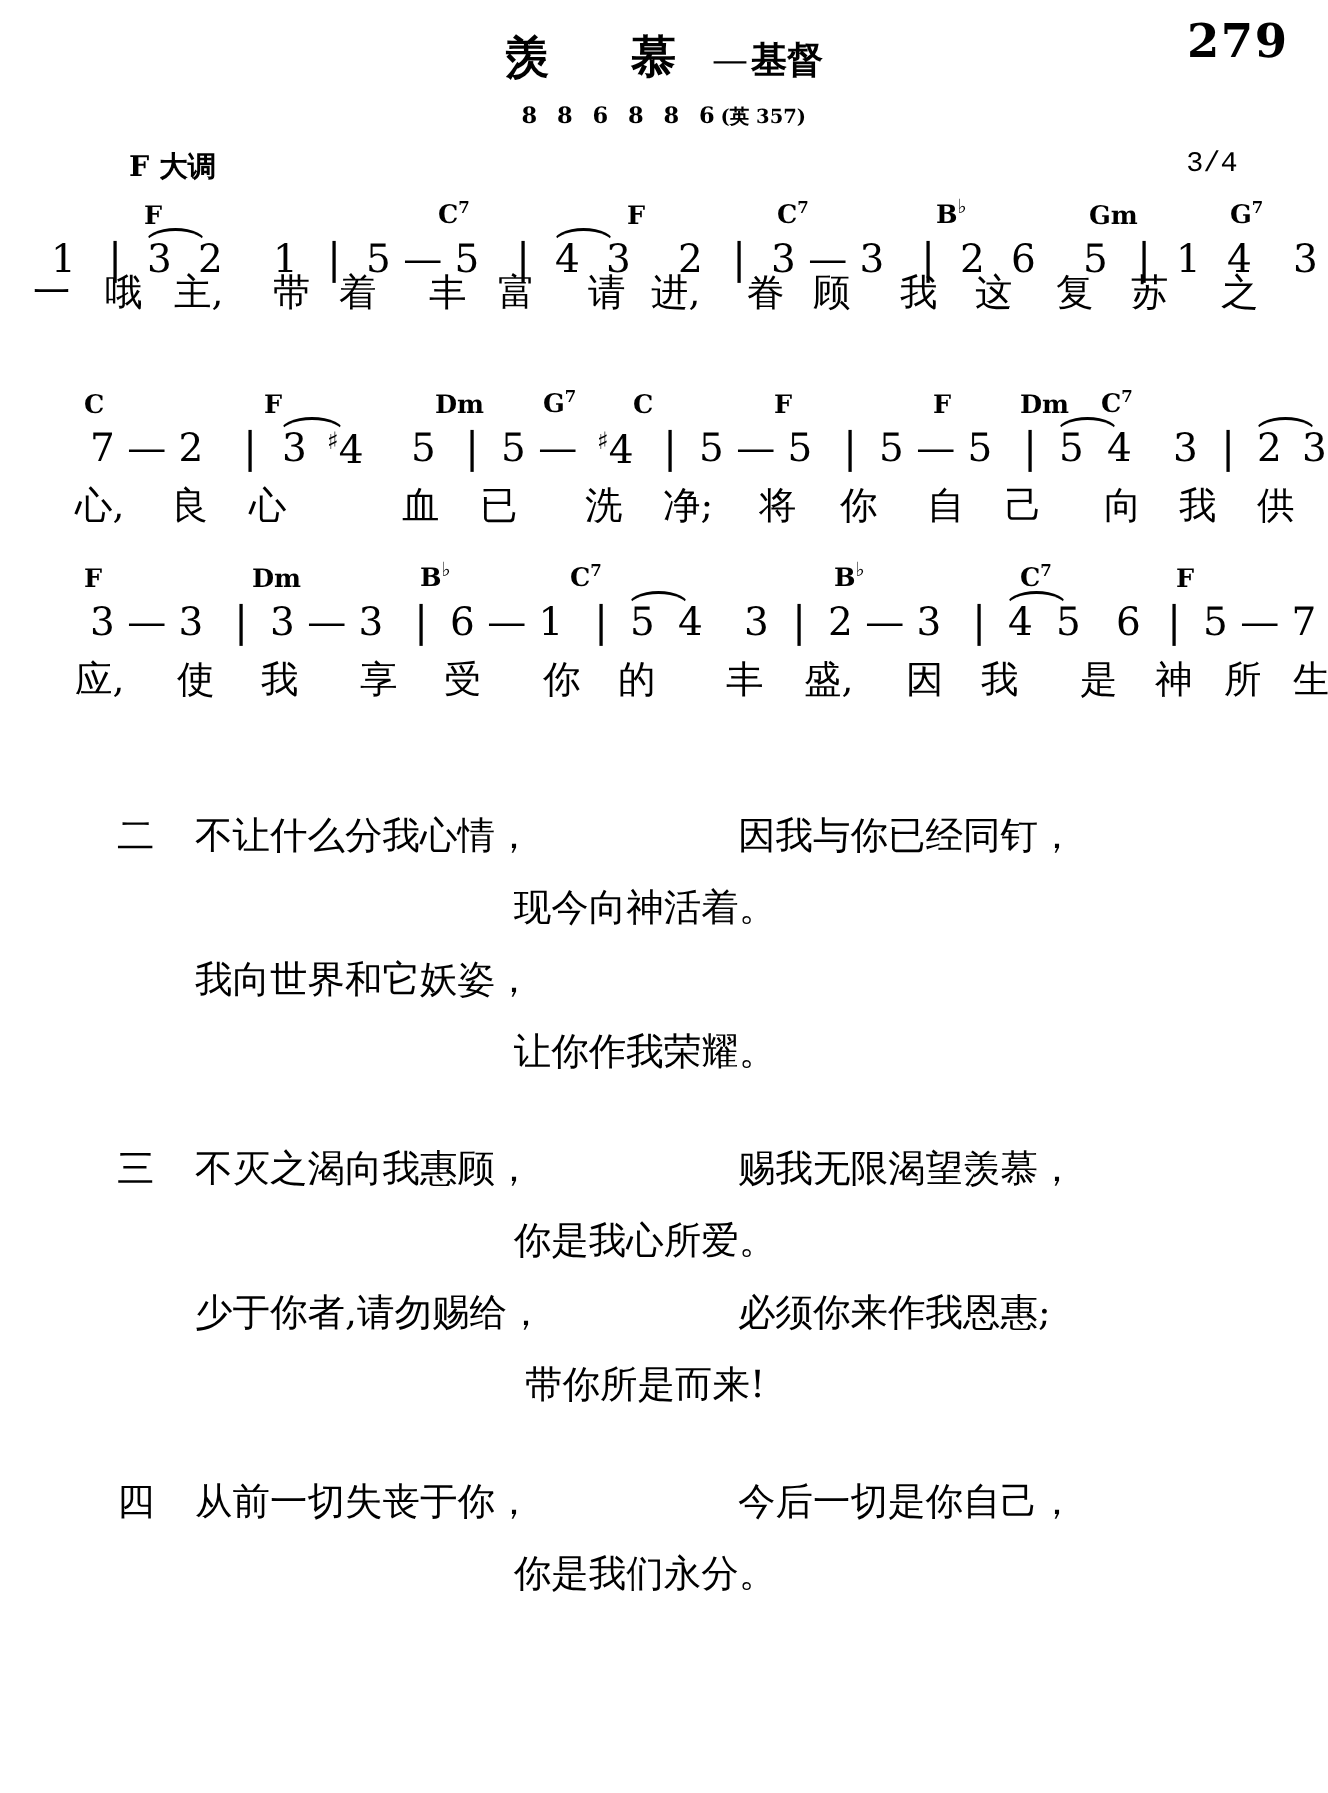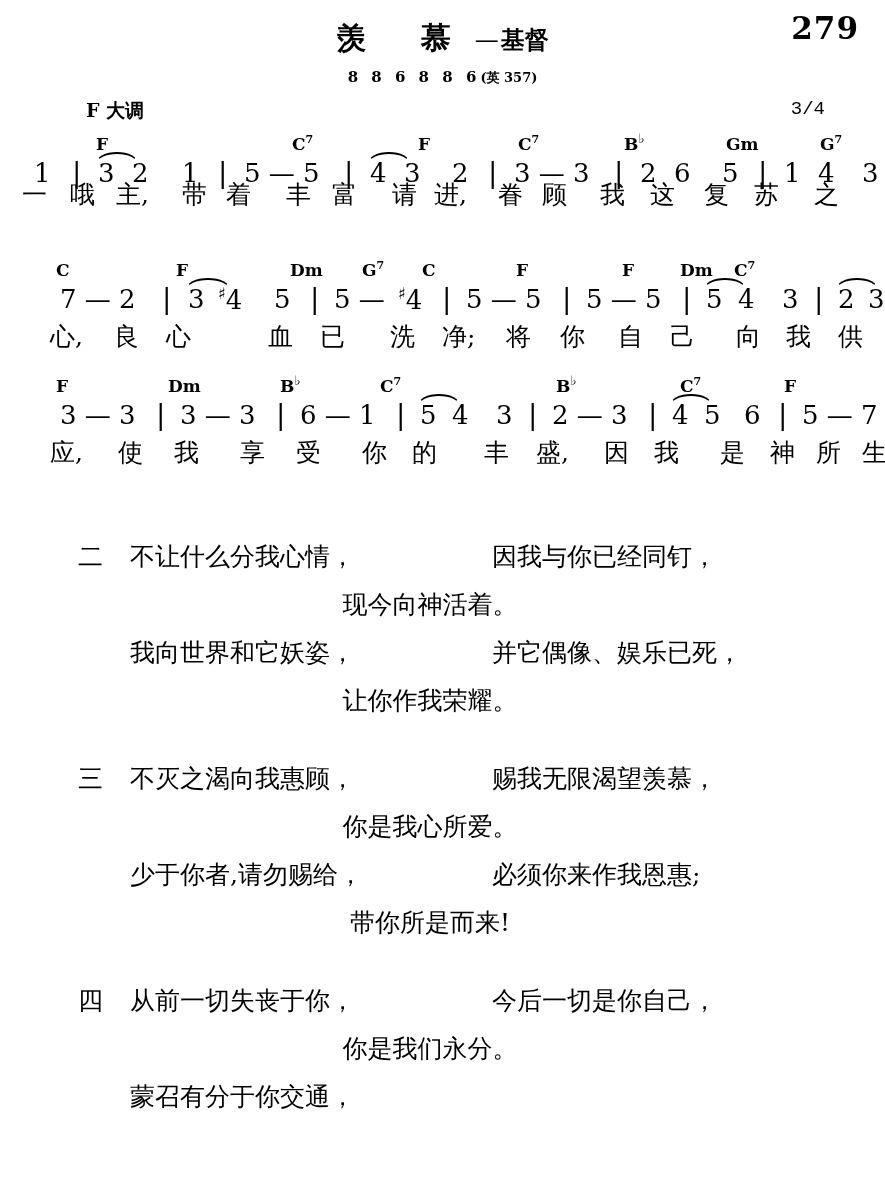--- a/index.html
+++ b/index.html
@@ -386,21 +386,20 @@
       <div class="vline">
         <span class="vnum">二</span>
         <span class="vtext-a">不让什么分我心情，</span>
         <span class="vtext-b">因我与你已经同钉，</span>
       </div>
       <div class="vline">
         <span class="vtext-c">现今向神活着。</span>
       </div>
       <div class="vline">
         <span class="vtext-a">我向世界和它妖姿，</span>
-        <span class="vtext-b">并它偶像、娱乐已死，</span>
       </div>
       <div class="vline">
         <span class="vtext-c">让你作我荣耀。</span>
       </div>
     </div>
 
     <div class="verse">
       <div class="vline">
         <span class="vnum">三</span>
         <span class="vtext-a">不灭之渴向我惠顾，</span>
@@ -421,18 +420,17 @@
     <div class="verse">
       <div class="vline">
         <span class="vnum">四</span>
         <span class="vtext-a">从前一切失丧于你，</span>
         <span class="vtext-b">今后一切是你自己，</span>
       </div>
       <div class="vline">
         <span class="vtext-c">你是我们永分。</span>
       </div>
       <div class="vline">
-        <span class="vtext-a">蒙召有分于你交通，</span>
       </div>
     </div>
 
   </div>
 </div>
 
 </body></html>

